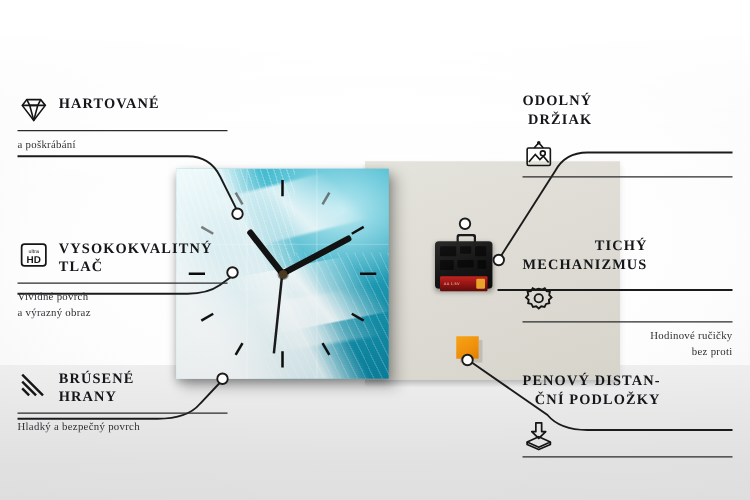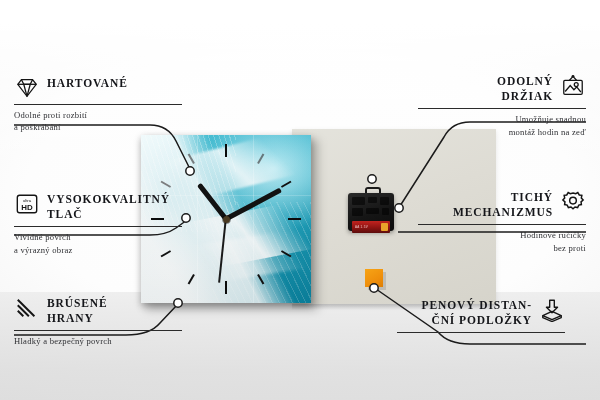--- a/index.html
+++ b/index.html
@@ -113,42 +113,42 @@
   #foam{position:absolute;left:365px;top:245px;width:18px;height:18px;
     background:linear-gradient(150deg,#f7a416 0%,#ef8f0b 60%,#dd7f06 100%);
     box-shadow:3px 3px 0 rgba(0,0,0,.12);}
 
   
   #links{position:absolute;left:0;top:0;width:600px;height:400px;}
 
   
   .feat{position:absolute;width:168px;}
   .feat .hdr{display:flex;align-items:flex-start;gap:7px;}
-  .feat.right .hdr{justify-content:space-between;}
+  .feat.right .hdr{justify-content:space-between;flex-direction:column;}
   .feat .ttl{
     font-family:"Liberation Serif",serif;
     font-size:11.5px;font-weight:bold;letter-spacing:.9px;
     color:#15161a;line-height:1.32;text-transform:uppercase;
   }
   .feat.right .ttl{text-align:right;}
   .feat .rule{height:1px;background:#2b2b2b;margin:4px 0 4px;}
   .feat .desc{
     font-family:"Liberation Serif",serif;
     font-size:8.6px;color:#2e2f33;line-height:1.45;letter-spacing:.25px;
   }
   .feat.right .desc{text-align:right;}
   .ico{width:26px;height:24px;flex:0 0 26px;display:block;}
   .feat.right .ico{order:2;}
 
   #f-glass{left:14px;top:52px;}
   #f-print{left:14px;top:168px;}
   #f-edges{left:14px;top:272px;}
   #f-hold{left:418px;top:50px;width:168px;}
   #f-mech{left:418px;top:166px;width:168px;}
-  #f-foam{left:397px;top:274px;width:168px;}
+  #f-foam{left:418px;top:274px;width:168px;}
 </style>
 </head>
 <body>
 
 <div id="stage">
 
   <div id="topglow"></div>
   <div id="floor"></div>
 
   <div id="panel"></div>
@@ -258,21 +258,20 @@
         </g>
       </svg>
       <div>
         <div class="ttl">
           <div>HARTOVANÉ</div>
         </div>
       </div>
     </div>
     <div class="rule"></div>
     <div class="desc">
-      <div>Odolné proti rozbití</div>
       <div>a poškrábání</div>
     </div>
   </div>
 
   <div class="feat left" id="f-print">
     <div class="hdr">
       <svg class="ico" viewBox="0 0 28 26">
         <rect x="3.5" y="3.5" width="21" height="19" rx="2.5" fill="none" stroke="#151515" stroke-width="1.5"></rect>
         <text x="14" y="11" font-family="Liberation Sans, sans-serif" font-size="4.6" fill="#151515" text-anchor="middle">ultra</text>
         <text x="14" y="19.5" font-family="Liberation Sans, sans-serif" font-size="8.6" font-weight="bold" fill="#151515" text-anchor="middle">HD</text>
@@ -325,24 +324,20 @@
         <circle cx="14" cy="2.5" r="1.5" fill="#151515"></circle>
       </svg>
       <div style="flex:1">
         <div class="ttl">
           <div>ODOLNÝ</div>
           <div>DRŽIAK</div>
         </div>
       </div>
     </div>
     <div class="rule"></div>
-    <div class="desc">
-      <div>Umožňuje snadnou</div>
-      <div>montáž hodin na zeď</div>
-    </div>
   </div>
 
   <div class="feat right" id="f-mech">
     <div class="hdr">
       <svg class="ico" viewBox="0 0 28 26">
         <g fill="none" stroke="#151515" stroke-width="1.6">
           <path d="M14 3.2 L17 4 L19.2 2.8 L20.8 5.4 L23.6 5.8 L23 8.7 L25 10.8 L22.7 12.9
                    L23.1 15.8 L20.3 16.4 L19 19 L16.2 18.4 L14 20.3 L11.8 18.4 L9 19 L7.7 16.4
                    L4.9 15.8 L5.3 12.9 L3 10.8 L5 8.7 L4.4 5.8 L7.2 5.4 L8.8 2.8 L11 4 Z"></path>
           <circle cx="14" cy="11.5" r="3.6"></circle>

